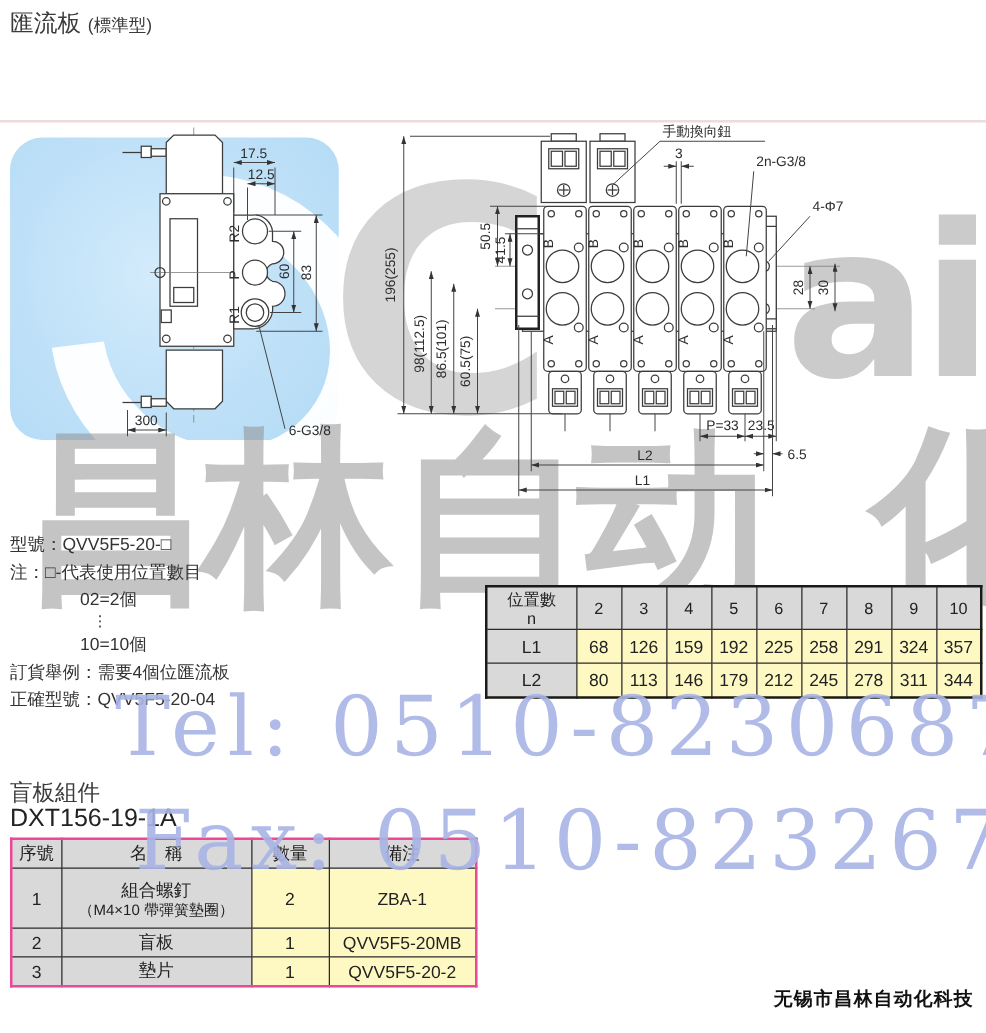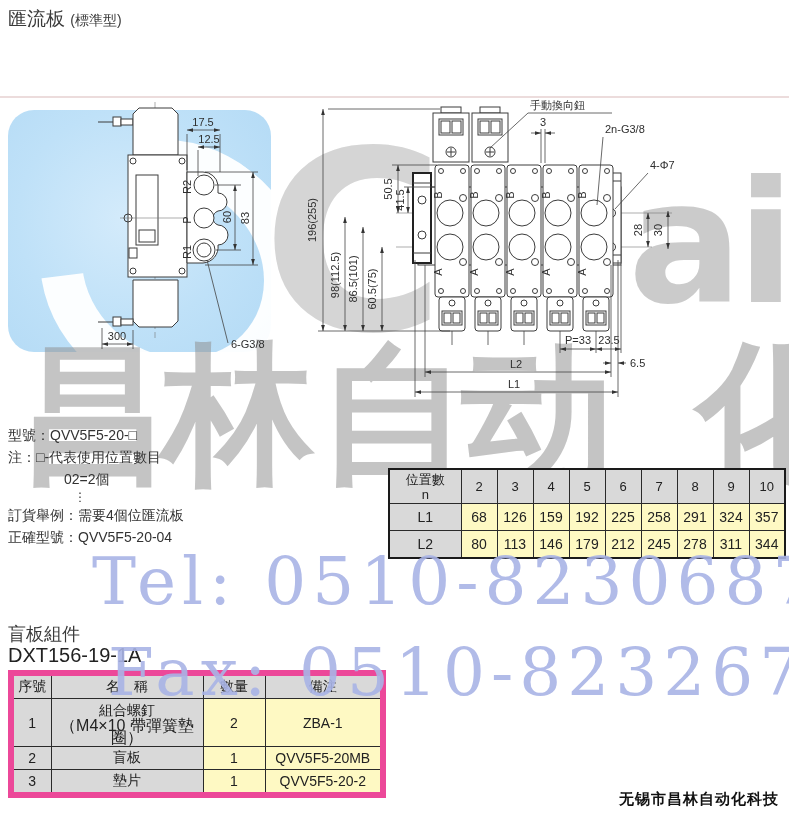--- a/index.html
+++ b/index.html
@@ -31,24 +31,24 @@
   #order .dots{padding-left:66px;font-size:12px;line-height:14px;}
   #footer{right:10px;top:790px;font-size:15px;font-weight:bold;color:#111;letter-spacing:1px;}
   
   table{border-collapse:collapse;background:#fef9c3;}
   #size-table{left:388px;top:468px;}
   #size-table table{width:396px;border:2.5px solid #1a1a1a;table-layout:fixed;}
   #size-table td{border:1px solid #2a2a2a;text-align:center;font-size:14px;padding:0;height:26px;color:#222;}
   #size-table td.hd{background:#d9d9d9;}
   #size-table tr.header td{height:33px;font-size:13px;line-height:15px;}
   #parts-table-wrap{left:8px;top:670px;}
-  #parts-table-wrap table{width:372px;border:6px solid #ec4899;table-layout:fixed;}
+  #parts-table-wrap table{width:372px;border:2px solid #ec4899;table-layout:fixed;}
   #parts-table-wrap td{border:1px solid #2a2a2a;text-align:center;font-size:14px;color:#222;padding:2px 0;}
   #parts-table-wrap td.hd{background:#d9d9d9;}
-  #parts-table-wrap .sub{font-size:16px;line-height:12px;display:block;}
+  #parts-table-wrap .sub{font-size:12px;line-height:12px;display:block;}
   #bp-title{left:8px;top:622px;font-size:18px;color:#3a3a3a;text-align:right;}
   #bp-model{left:8px;top:644px;font-size:20px;color:#222;}
   
   svg{overflow:visible;}
   svg text{font-family:"Liberation Sans",sans-serif;fill:#2e2e2e;}
   .ln{stroke:#3c3c3c;stroke-width:1;fill:none;}
   .lnb{stroke:#222;stroke-width:2;fill:#fff;}
   .fw{fill:#fff;stroke:#3c3c3c;stroke-width:1;}
   .dim{stroke:#444;stroke-width:.8;fill:none;}
   .cl{stroke:#777;stroke-width:.6;fill:none;}
@@ -328,20 +328,21 @@
       <line class="dim" x1="326" y1="268" x2="318" y2="268" marker-end="url(#a)"></line>
       <text class="dt" x="330" y="272">6.5</text>
     </g>
   </svg>
 
   <div class="abs z1" id="order">
     <div>型號：QVV5F5-20-□</div>
     <div>注：□-代表使用位置數目</div>
     <div class="ind">02=2個</div>
     <div class="dots">⋮</div>
+    <div class="ind">10=10個</div>
     <div>訂貨舉例：需要4個位匯流板</div>
     <div>正確型號：QVV5F5-20-04</div>
   </div>
 
   <div class="abs z1" id="size-table">
     <table>
       <colgroup>
           <col style="width:72px">
           <col span="9" style="width:36px">
         </colgroup>

